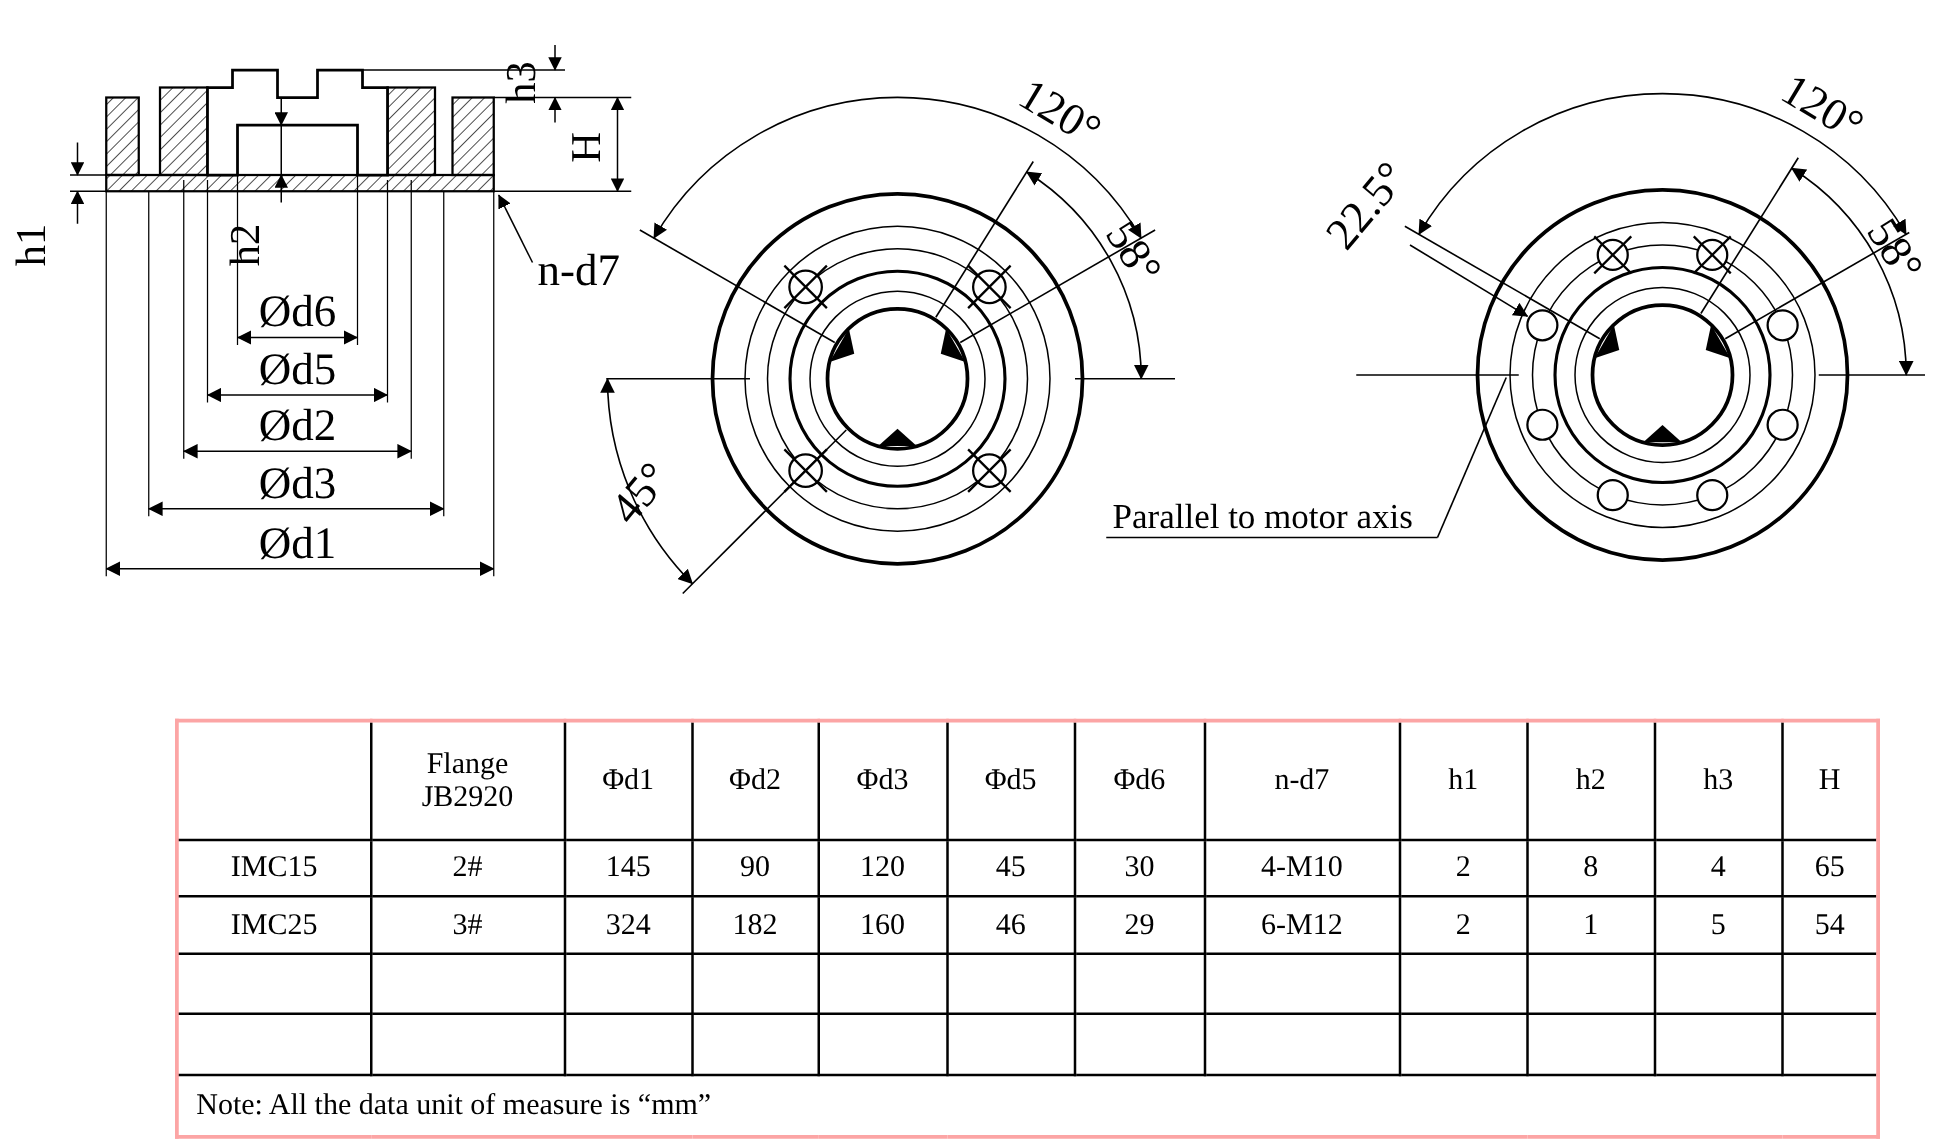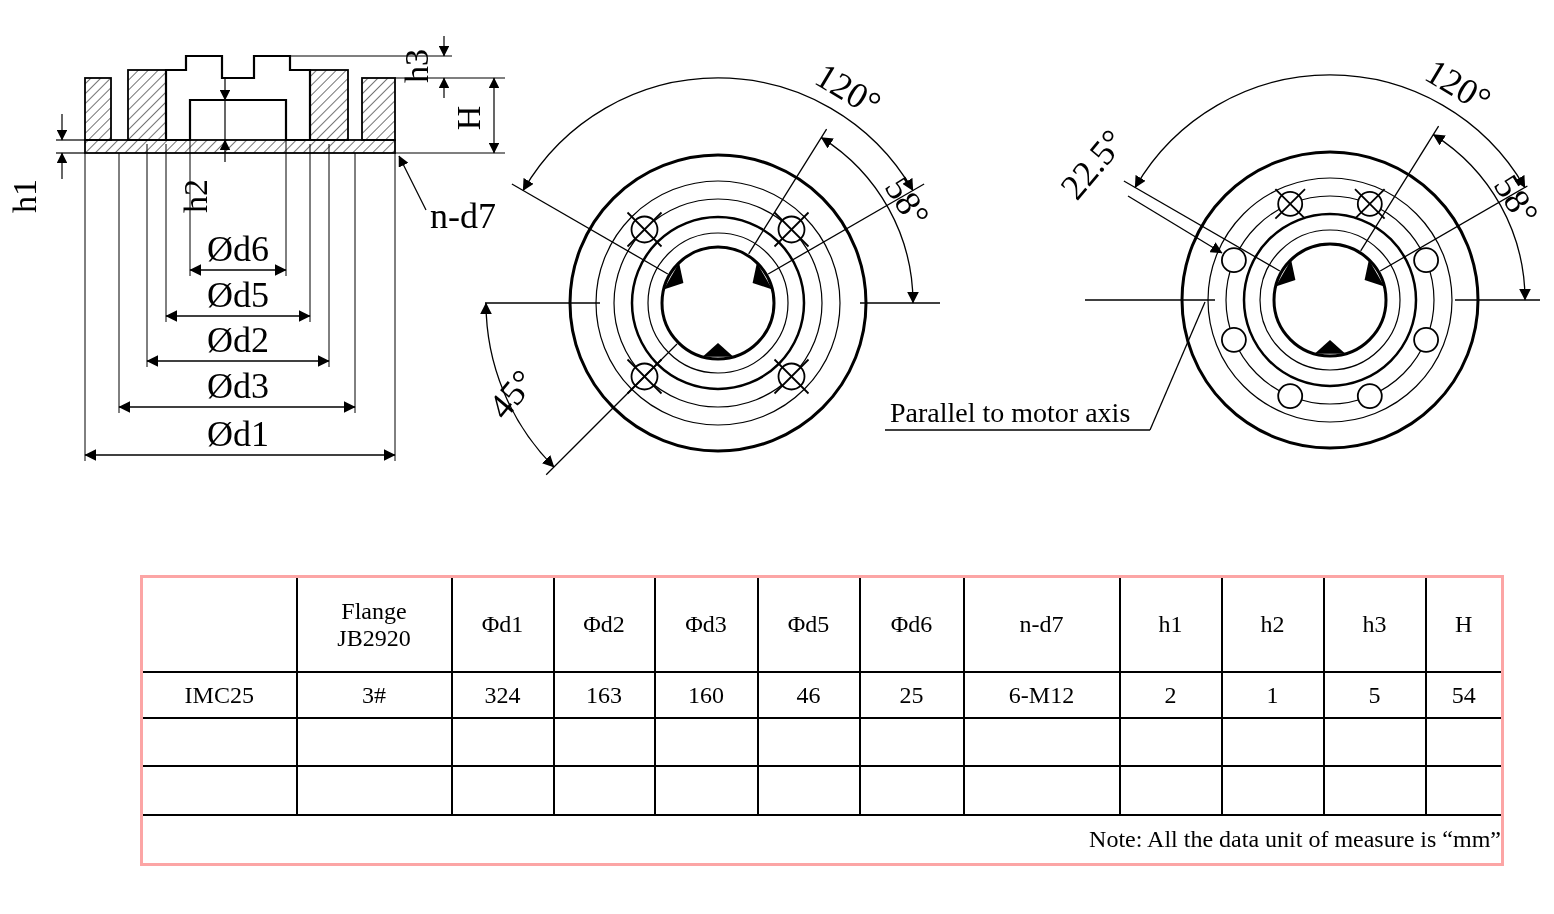--- a/index.html
+++ b/index.html
@@ -14,21 +14,21 @@
 
   table.tbl{position:absolute;left:140px;top:563px;width:1361px;border-collapse:collapse;
             table-layout:fixed;border:3px solid #fca5a5;font-size:24px;margin-top:12px;}
   table.tbl td{border:2px solid #000;text-align:center;vertical-align:middle;
                padding:0;overflow:hidden;white-space:nowrap;}
   tr.hdr td{height:93px;}
   tr.r0 td{height:43px;}
   tr.r1 td{height:44px;}
   tr.r2 td{height:46px;}
   tr.r3 td{height:47px;}
-  tr.noterow td{height:47px;text-align:right;padding-left:14px;}
+  tr.noterow td{height:47px;text-align:left;padding-left:14px;}
   td.b3{border-left:3px solid #000;}
 </style>
 </head>
 <body>
 
 <div class="page">
 
 <svg class="drawing" width="1554" height="545" viewBox="0 0 1554 545">
   <defs>
     <pattern id="hatch" width="7" height="7" patternUnits="userSpaceOnUse" patternTransform="rotate(45)">
@@ -239,28 +239,42 @@
       <td>Φd2</td>
       <td class="b3">Φd3</td>
       <td>Φd5</td>
       <td>Φd6</td>
       <td class="b3">n-d7</td>
       <td>h1</td>
       <td>h2</td>
       <td>h3</td>
       <td>H</td>
     </tr>
+    <tr class="r0">
+      <td>IMC15</td>
+      <td>2#</td>
+      <td>145</td>
+      <td>90</td>
+      <td class="b3">120</td>
+      <td>45</td>
+      <td>30</td>
+      <td class="b3">4-M10</td>
+      <td>2</td>
+      <td>8</td>
+      <td>4</td>
+      <td>65</td>
+    </tr>
     <tr class="r1">
       <td>IMC25</td>
       <td>3#</td>
       <td>324</td>
-      <td>163</td>
+      <td>182</td>
       <td class="b3">160</td>
       <td>46</td>
-      <td>25</td>
+      <td>29</td>
       <td class="b3">6-M12</td>
       <td>2</td>
       <td>1</td>
       <td>5</td>
       <td>54</td>
     </tr>
     <tr class="r2">
       <td></td>
       <td></td>
       <td></td>

